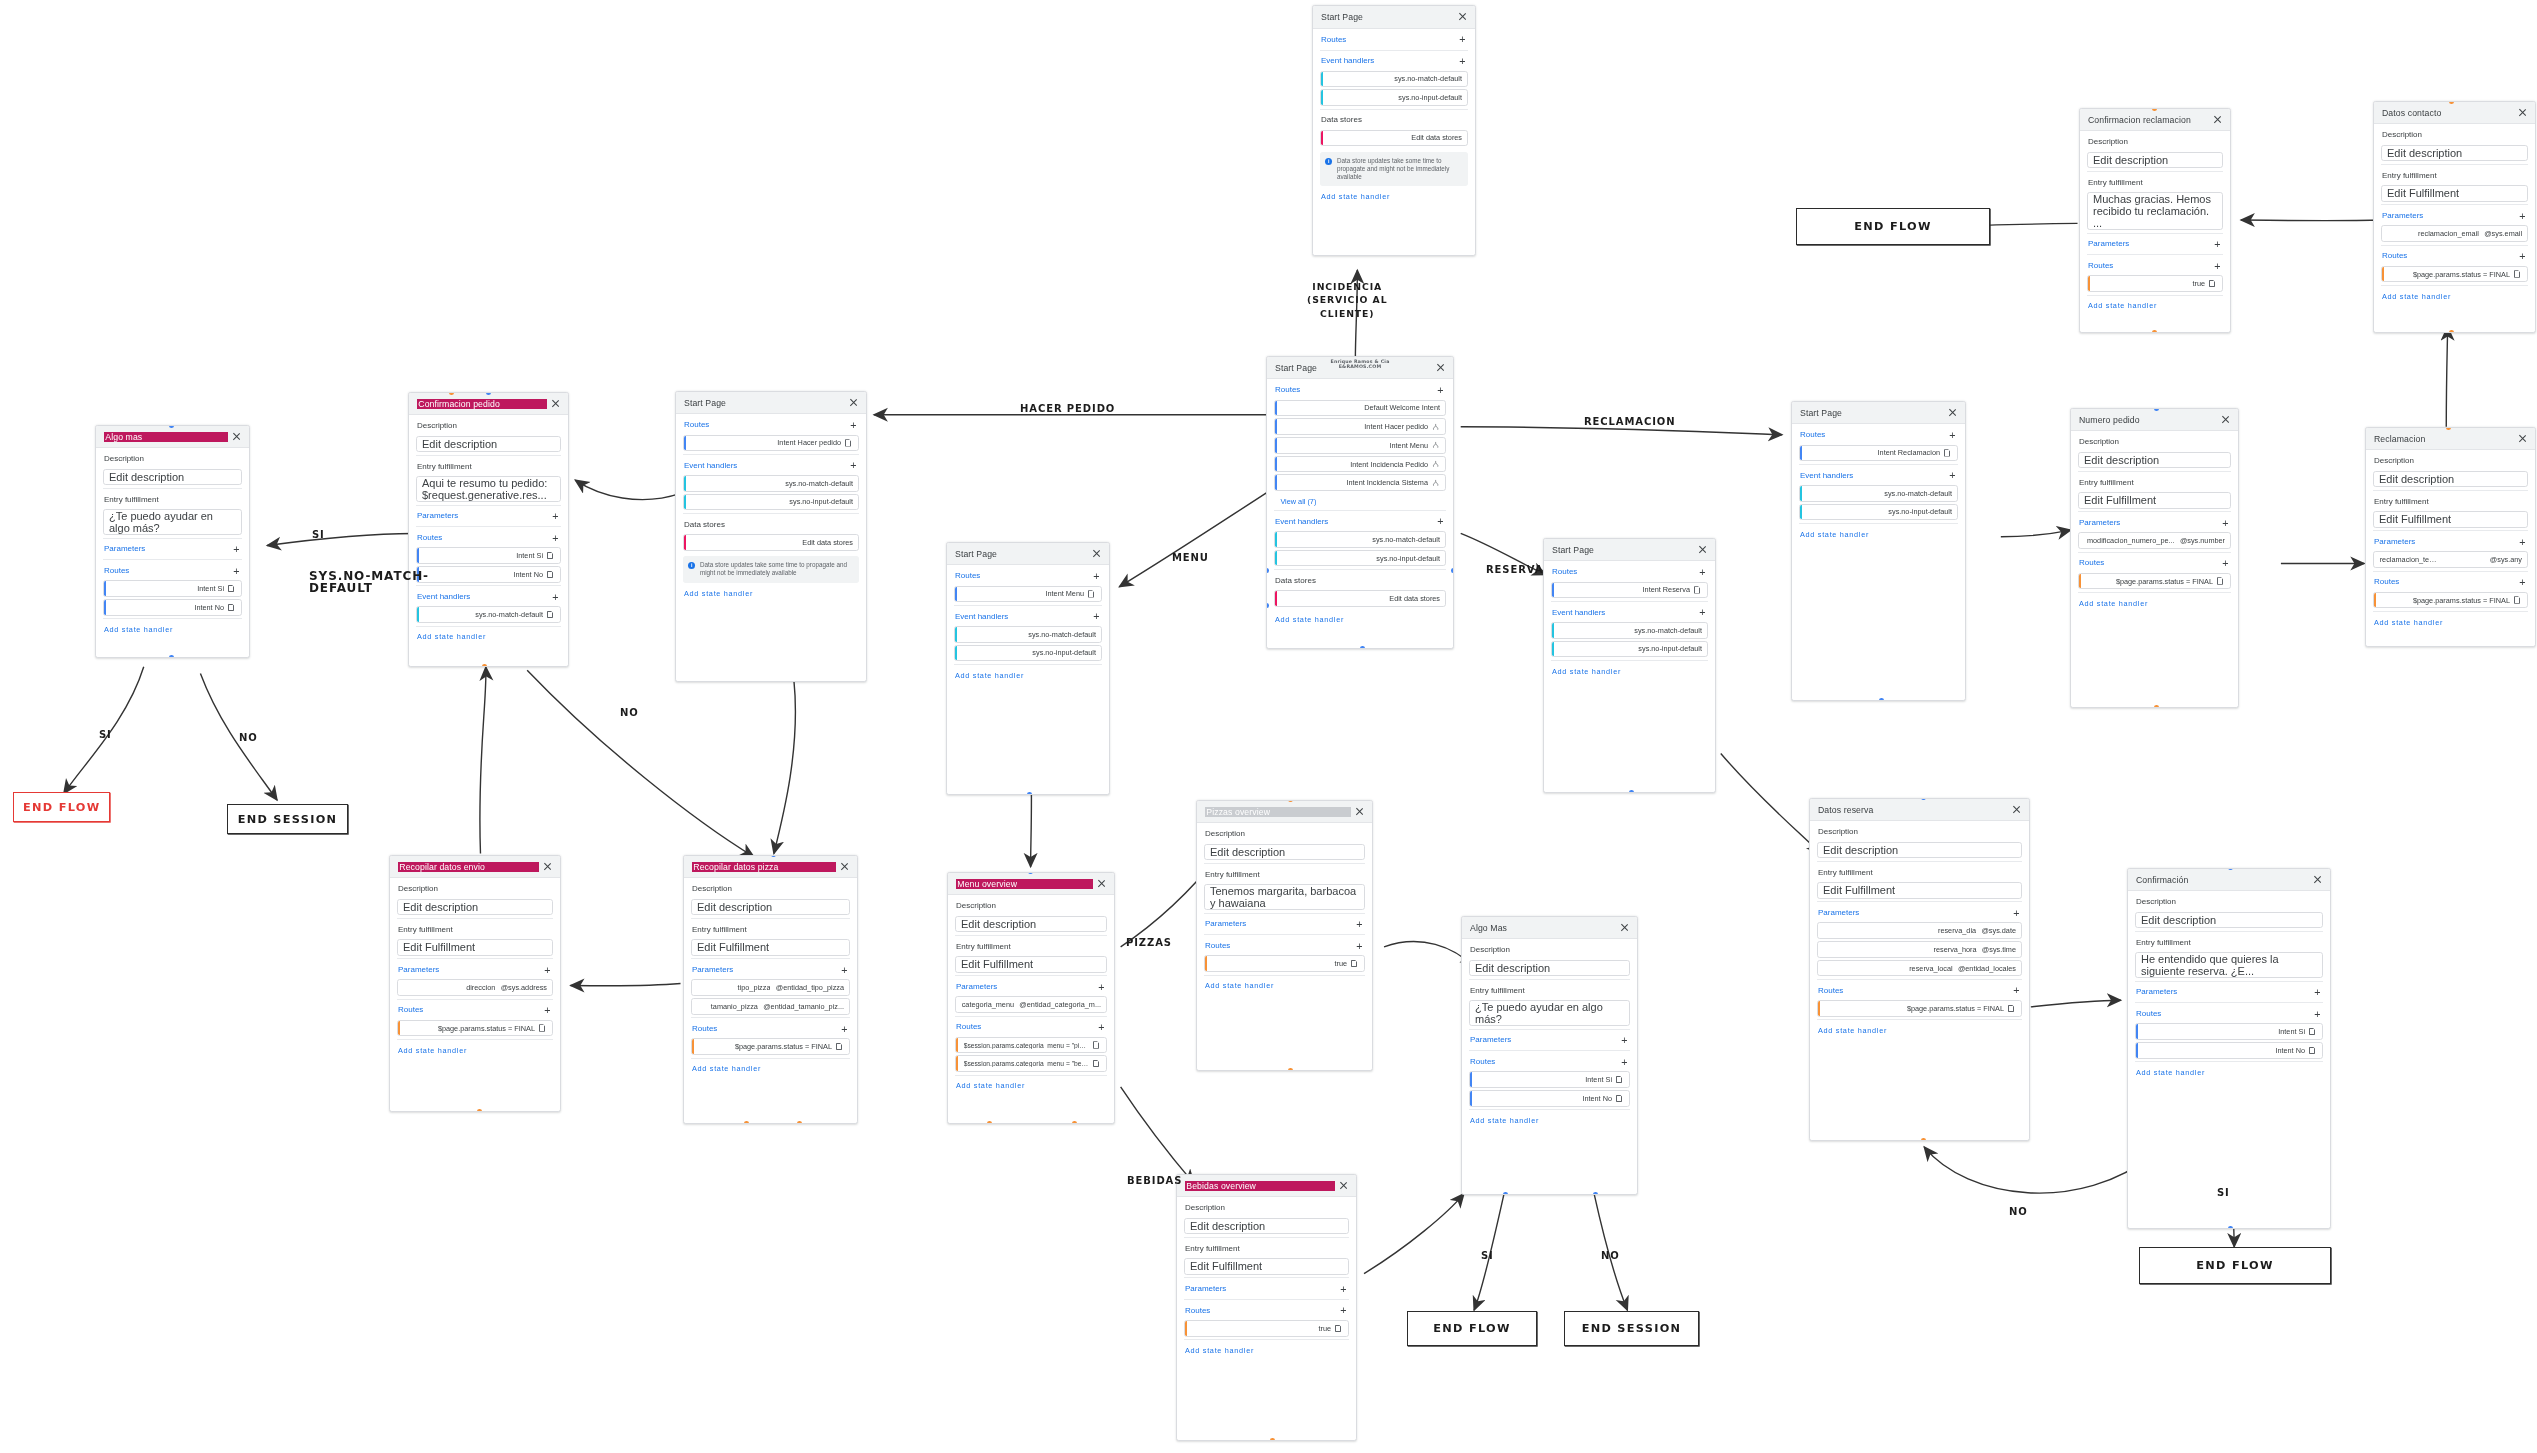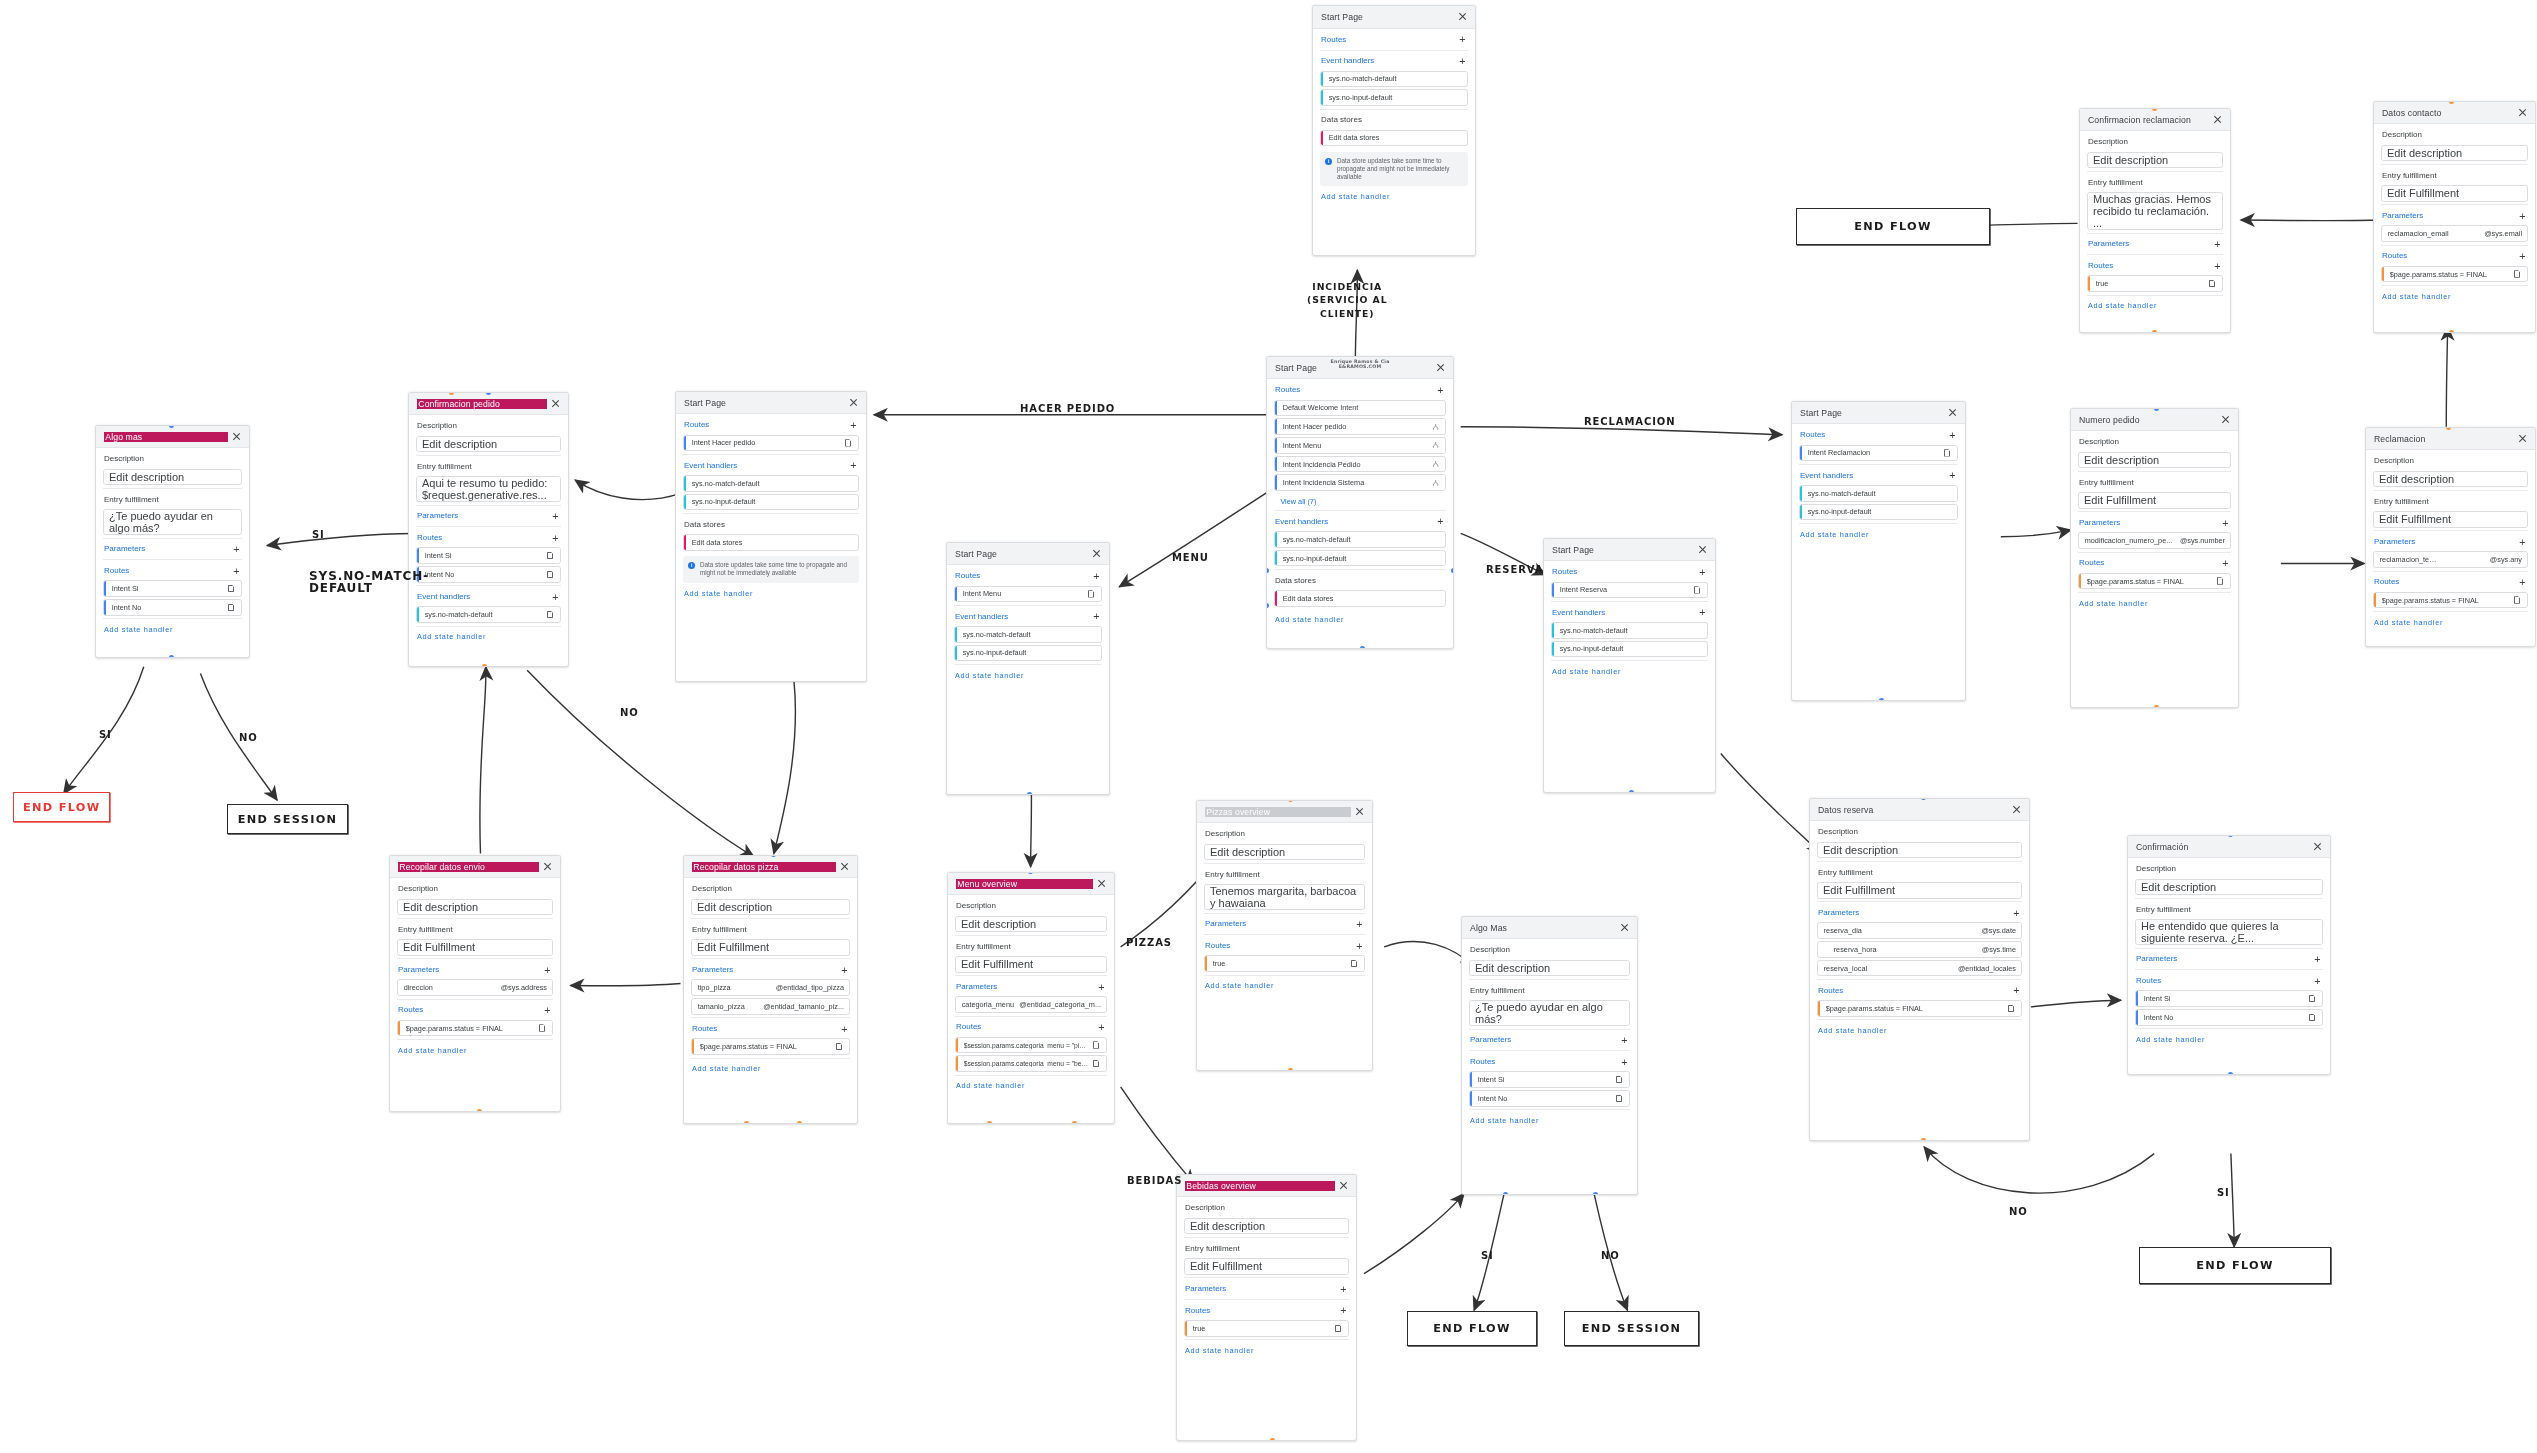--- a/index.html
+++ b/index.html
@@ -71,21 +71,21 @@
     border:0.7px solid #dadce0;border-radius:2.7px;background:#fff;
     min-height:14.7px;display:flex;align-items:center;
     padding:0 5.3px 0 0;margin:2px 0;font-size:7.3px;color:#3c4043;
     position:relative;overflow:hidden;
   }
   .chip .bar{width:2px;align-self:stretch;flex:0 0 2px;margin-right:6px;}
   .chip .bar.blue{background:#4285f4;}
   .chip .bar.cyan{background:#24c4e0;}
   .chip .bar.orange{background:#f79237;}
   .chip .bar.pink{background:#ec1561;}
-  .chip .lbl{flex:1;white-space:nowrap;overflow:hidden;text-overflow:ellipsis;}
+  .chip .lbl{flex:1;white-space:nowrap;overflow:hidden;text-overflow:ellipsis;text-align:right;}
   .chip .val{color:#3c4043;margin-left:5.3px;white-space:nowrap;}
   .chip .tail{width:8px;flex:0 0 8px;margin-left:4px;color:#5f6368;}
   .pg-ico{display:block;width:6px;height:7.3px;position:relative;}
   .pg-ico::before{
     content:"";position:absolute;inset:0;border:0.8px solid #5f6368;border-radius:0.7px;
     clip-path:polygon(0 0,68% 0,100% 26%,100% 100%,0 100%);
   }
   .fork-ico{display:block;width:7.3px;height:8px;}
   .info-note{
     background:#f1f3f4;border-radius:2.7px;margin:5.3px 0 0 0;padding:5.3px 5.3px 5.3px 5.3px;
@@ -993,21 +993,21 @@
             <i class="pg-ico"></i>
           </span>
         </div>
       <div class="divider"></div>
       <div class="addlink">Add state handler</div>
     </div>
     <span class="dot blue" style="left:111px;top:-4px;"></span>
     <span class="dot orange" style="left:111px;bottom:-2.7px;"></span>
   </div>
 
-  <div class="card" style="left:2127px;top:835px;width:204px;height:240px;">
+  <div class="card" style="left:2127px;top:868px;width:204px;height:361px;">
     <div class="titlebar">
       <span class="title">Confirmación</span>
       <span class="xicon"></span>
     </div>
     <div class="body">
       <div class="sec-label">Description</div>
       <div class="box">Edit description</div>
       <div class="divider"></div>
       <div class="sec-label">Entry fulfillment</div>
       <div class="box">He entendido que quieres la siguiente reserva. ¿E...</div>

